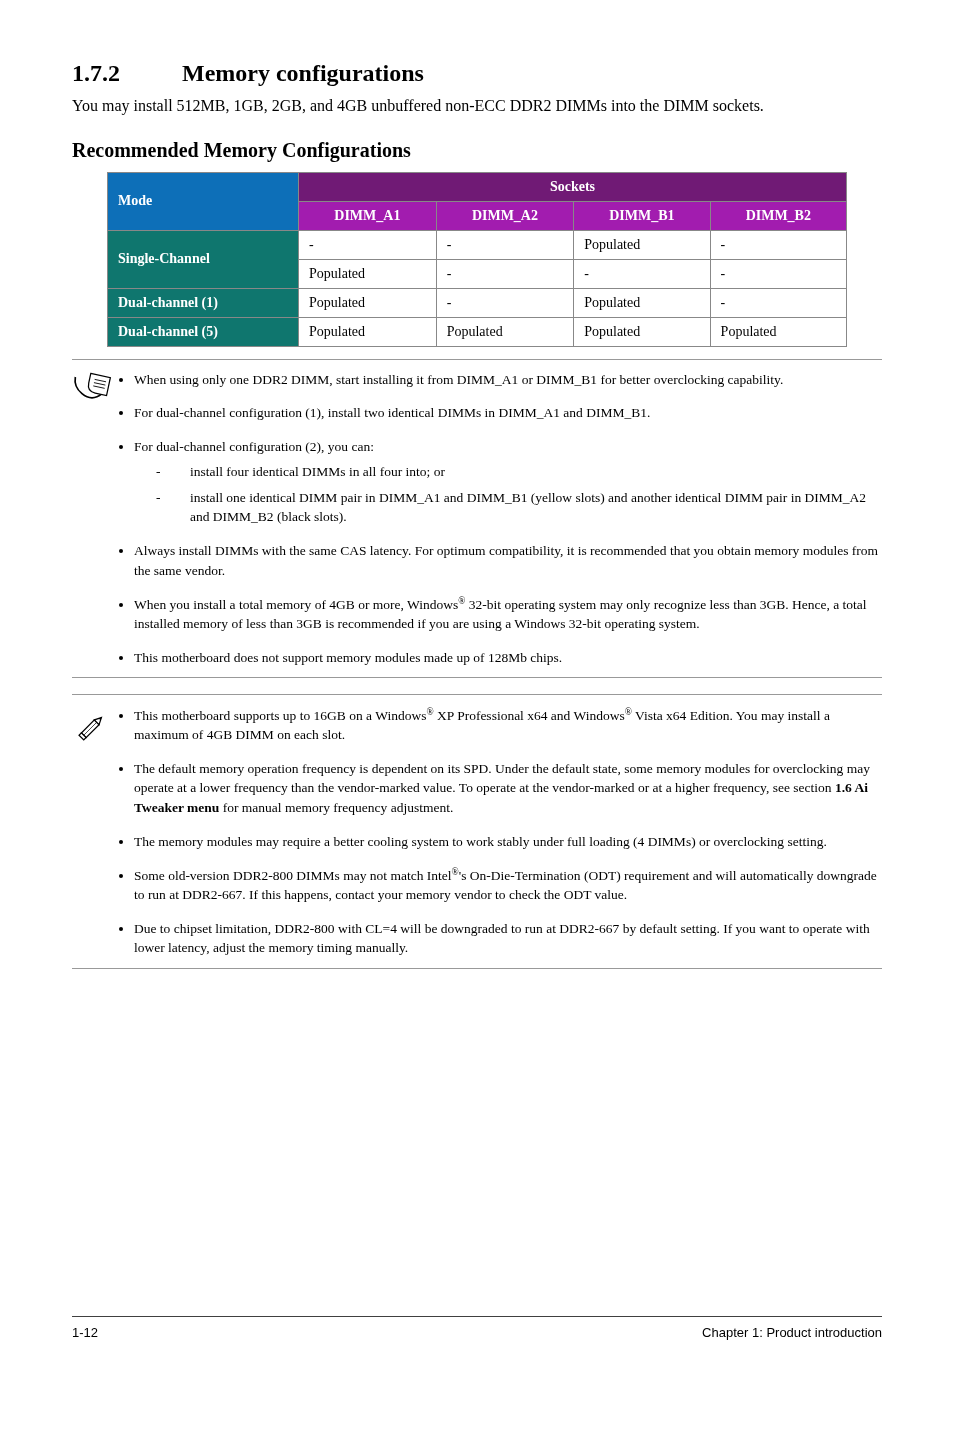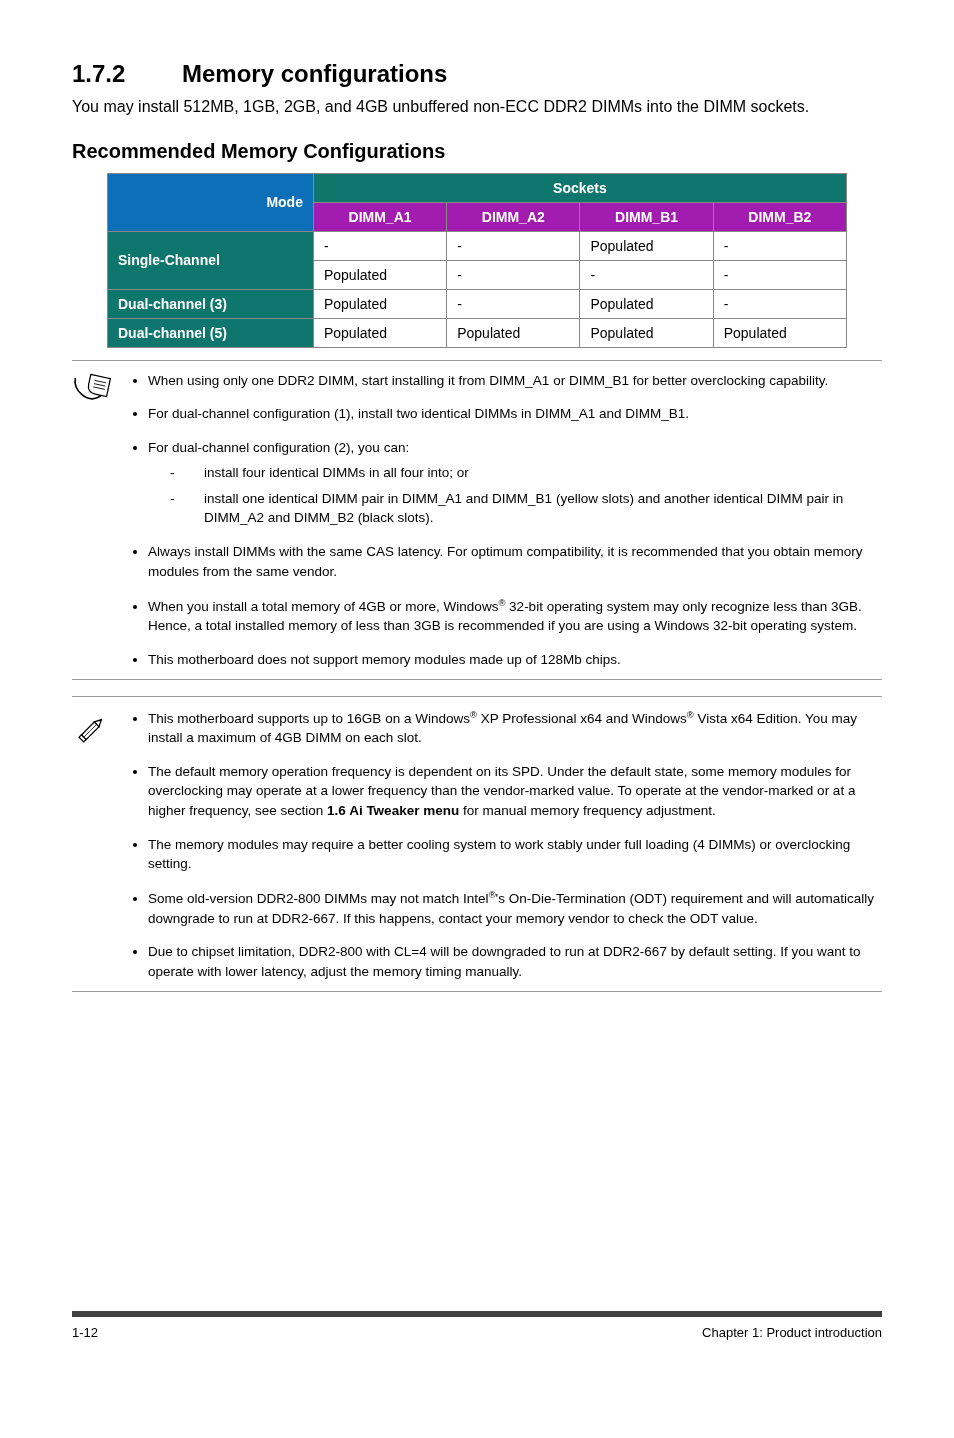--- a/index.html
+++ b/index.html
@@ -12,20 +12,21 @@
   }
   .page {
     padding: 60px 72px 40px 72px;
     box-sizing: border-box;
     min-height: 1380px;
     display: flex;
     flex-direction: column;
   }
   .content-area {
     flex: 1;
+    font-family: Liberation Serif, serif;
   }
   h2.section-head {
     font-size: 24px;
     font-weight: bold;
     margin: 0 0 8px 0;
     letter-spacing: 0;
   }
   h2.section-head .num {
     display: inline-block;
     width: 110px;
@@ -46,47 +47,46 @@
     margin: 0 auto 12px auto;
     font-size: 14px;
   }
   table.sockets th, table.sockets td {
     border: 1px solid #888;
     padding: 6px 10px;
     text-align: left;
     vertical-align: middle;
   }
   table.sockets .hdr-sockets {
-    background: #0f766e;
+    background: #701a75;
     color: #fff;
     font-weight: bold;
     text-align: center;
   }
   table.sockets .hdr-mode {
     background: #0d6fb8;
     color: #fff;
     font-weight: bold;
-    text-align: right;
+    text-align: left;
     margin-left: 28px;
   }
   table.sockets .hdr-sub {
     background: #a21caf;
     color: #fff;
     font-weight: bold;
     text-align: center;
   }
   table.sockets .rowhead {
     background: #0f766e;
     color: #fff;
     font-weight: bold;
     text-align: left;
   }
   .note-block {
     display: flex;
-    gap: 14px;
     border-top: 1px solid #999;
     border-bottom: 1px solid #999;
     padding: 10px 0 10px 0;
     margin: 10px 0 16px 0;
   }
   .note-icon {
     width: 46px;
     flex: 0 0 46px;
     padding-top: 2px;
   }
@@ -117,21 +117,21 @@
     width: 34px;
     flex: 0 0 34px;
   }
   .note-body .sublist .subtext {
     flex: 1;
   }
   .footer {
     display: flex;
     justify-content: space-between;
     font-size: 13px;
-    border-top: 6px solid #404040;
+    border-top: 1px solid #404040;
     padding-top: 8px;
     margin-top: 34px;
   }
   sup { font-size: 0.7em; }
 </style>
 </head>
 <body>
 
 <div class="page">
   <div class="content-area">
@@ -163,21 +163,21 @@
         <td>Populated</td>
         <td>-</td>
       </tr>
       <tr>
         <td>Populated</td>
         <td>-</td>
         <td>-</td>
         <td>-</td>
       </tr>
       <tr>
-        <th class="rowhead">Dual-channel (3)</th>
+        <th class="rowhead">Dual-channel (1)</th>
         <td>Populated</td>
         <td>-</td>
         <td>Populated</td>
         <td>-</td>
       </tr>
       <tr>
         <th class="rowhead">Dual-channel (5)</th>
         <td>Populated</td>
         <td>Populated</td>
         <td>Populated</td>

